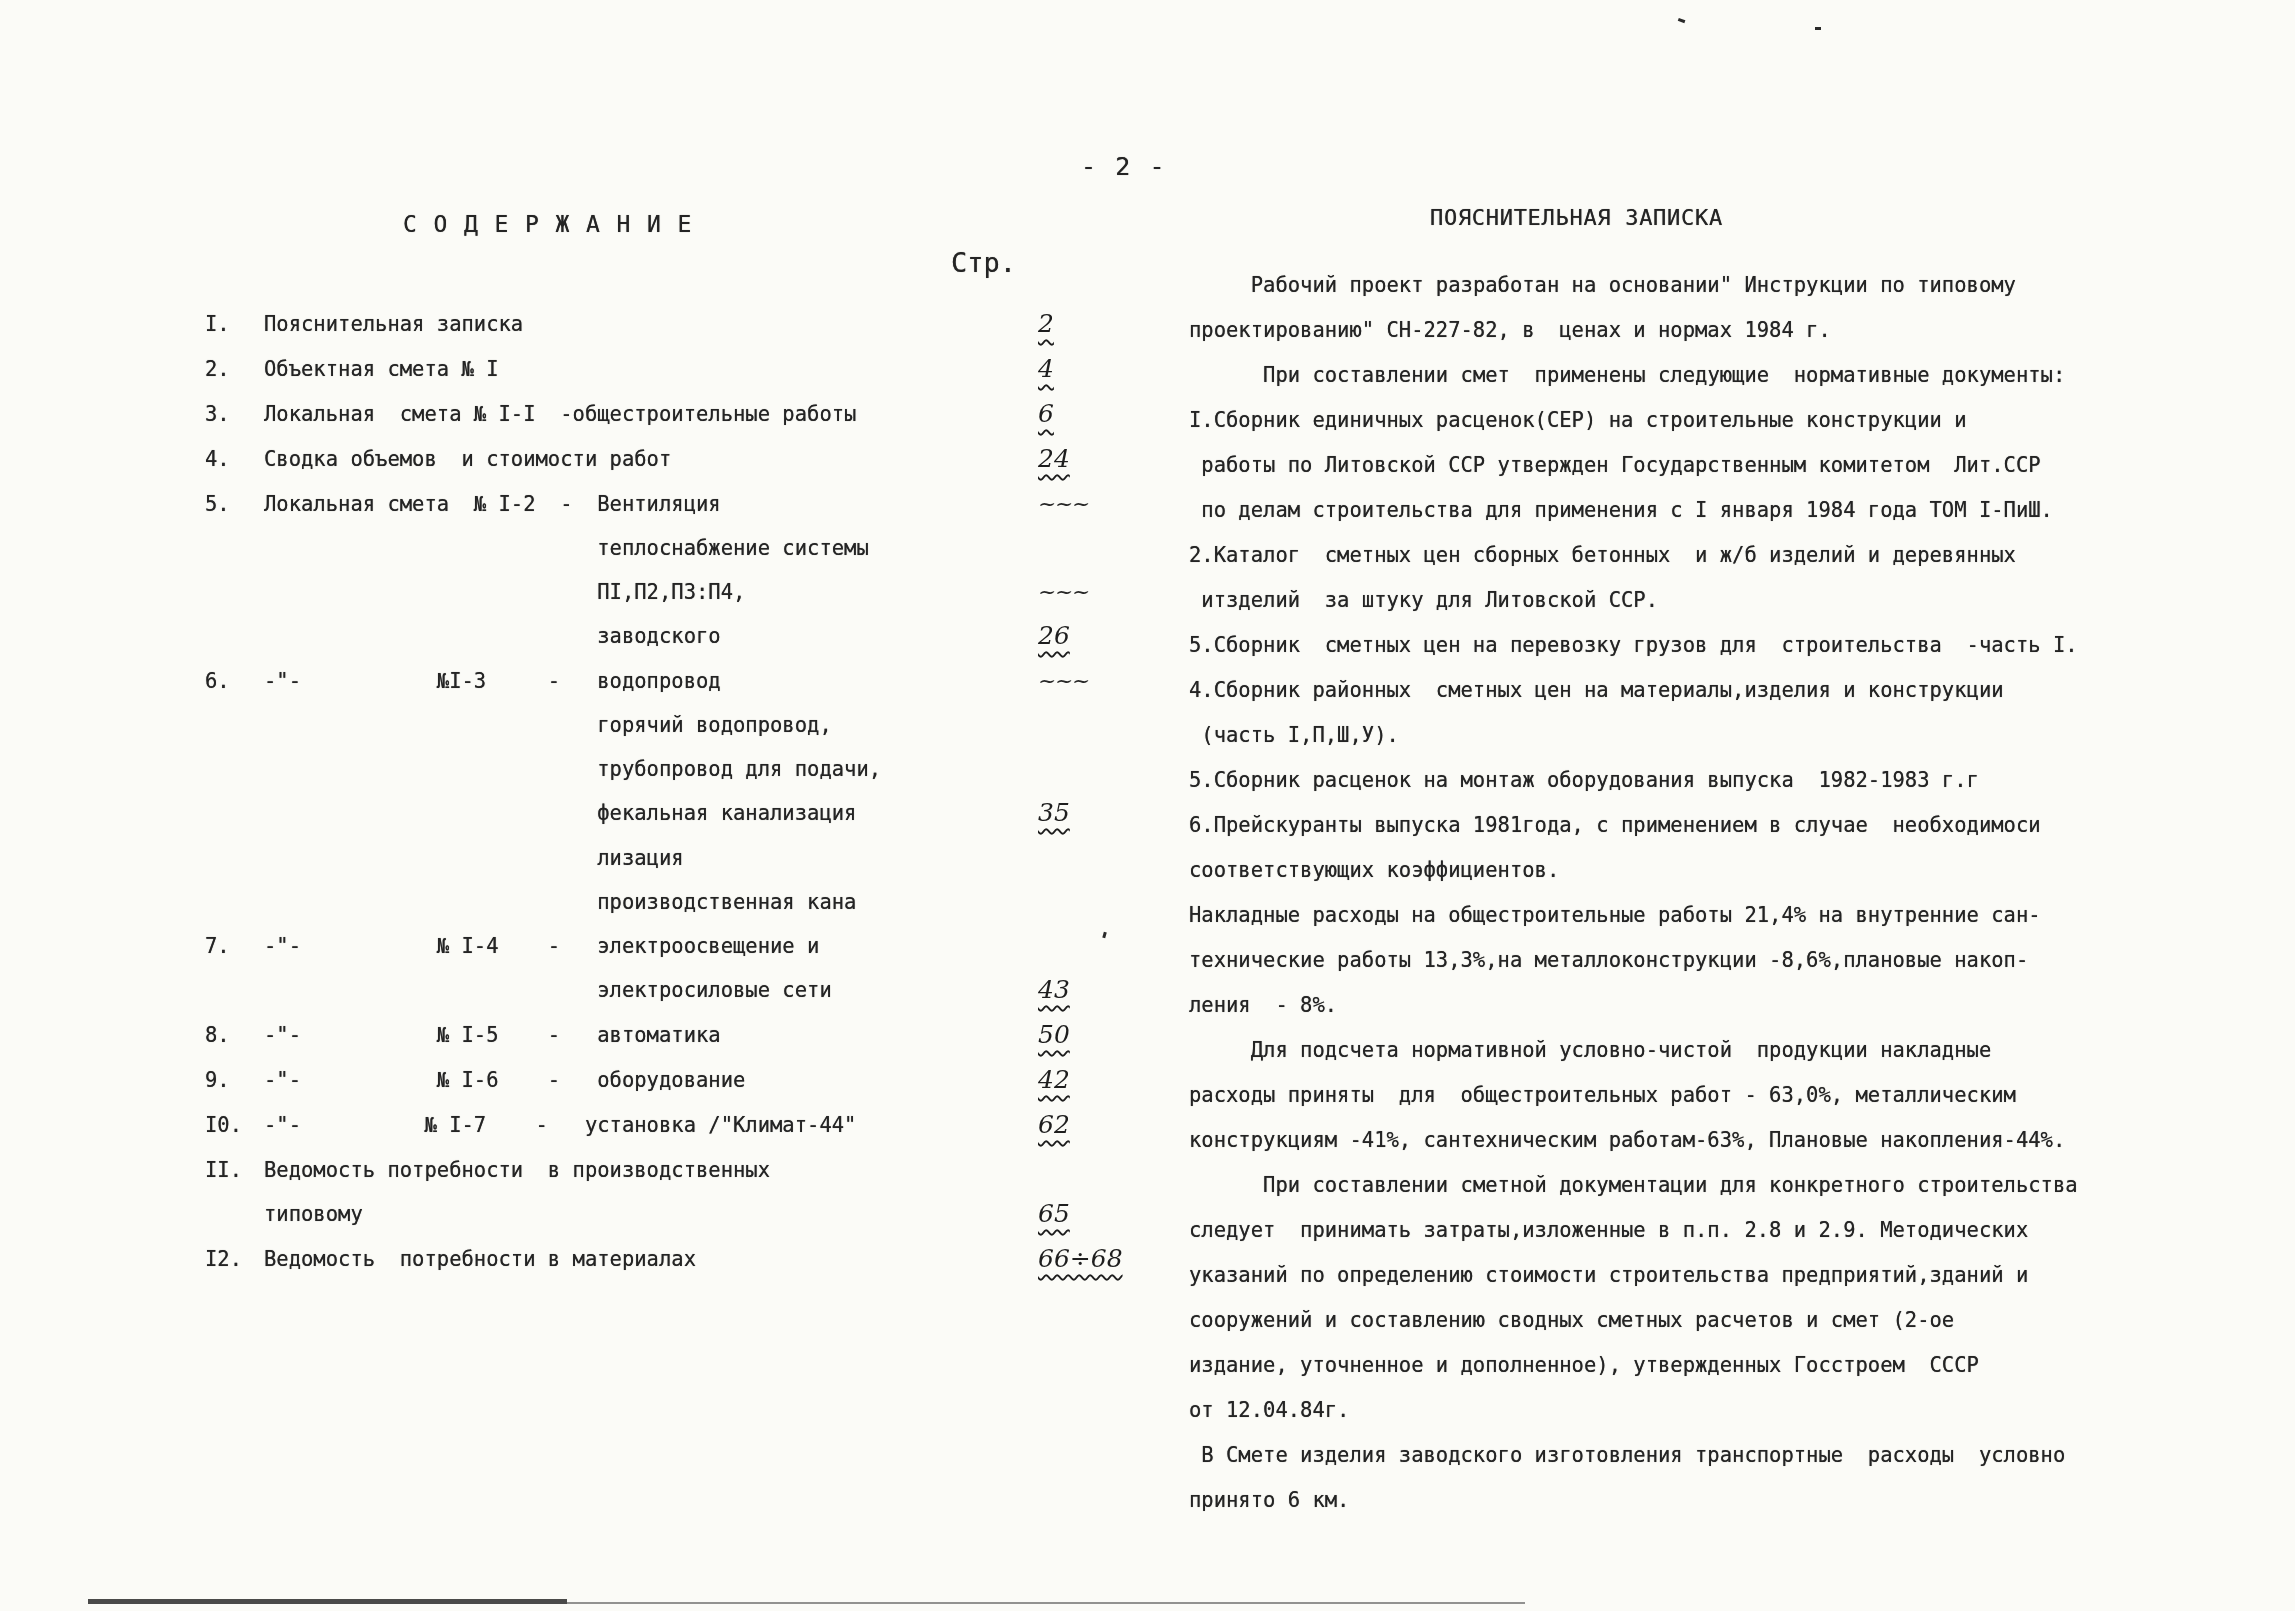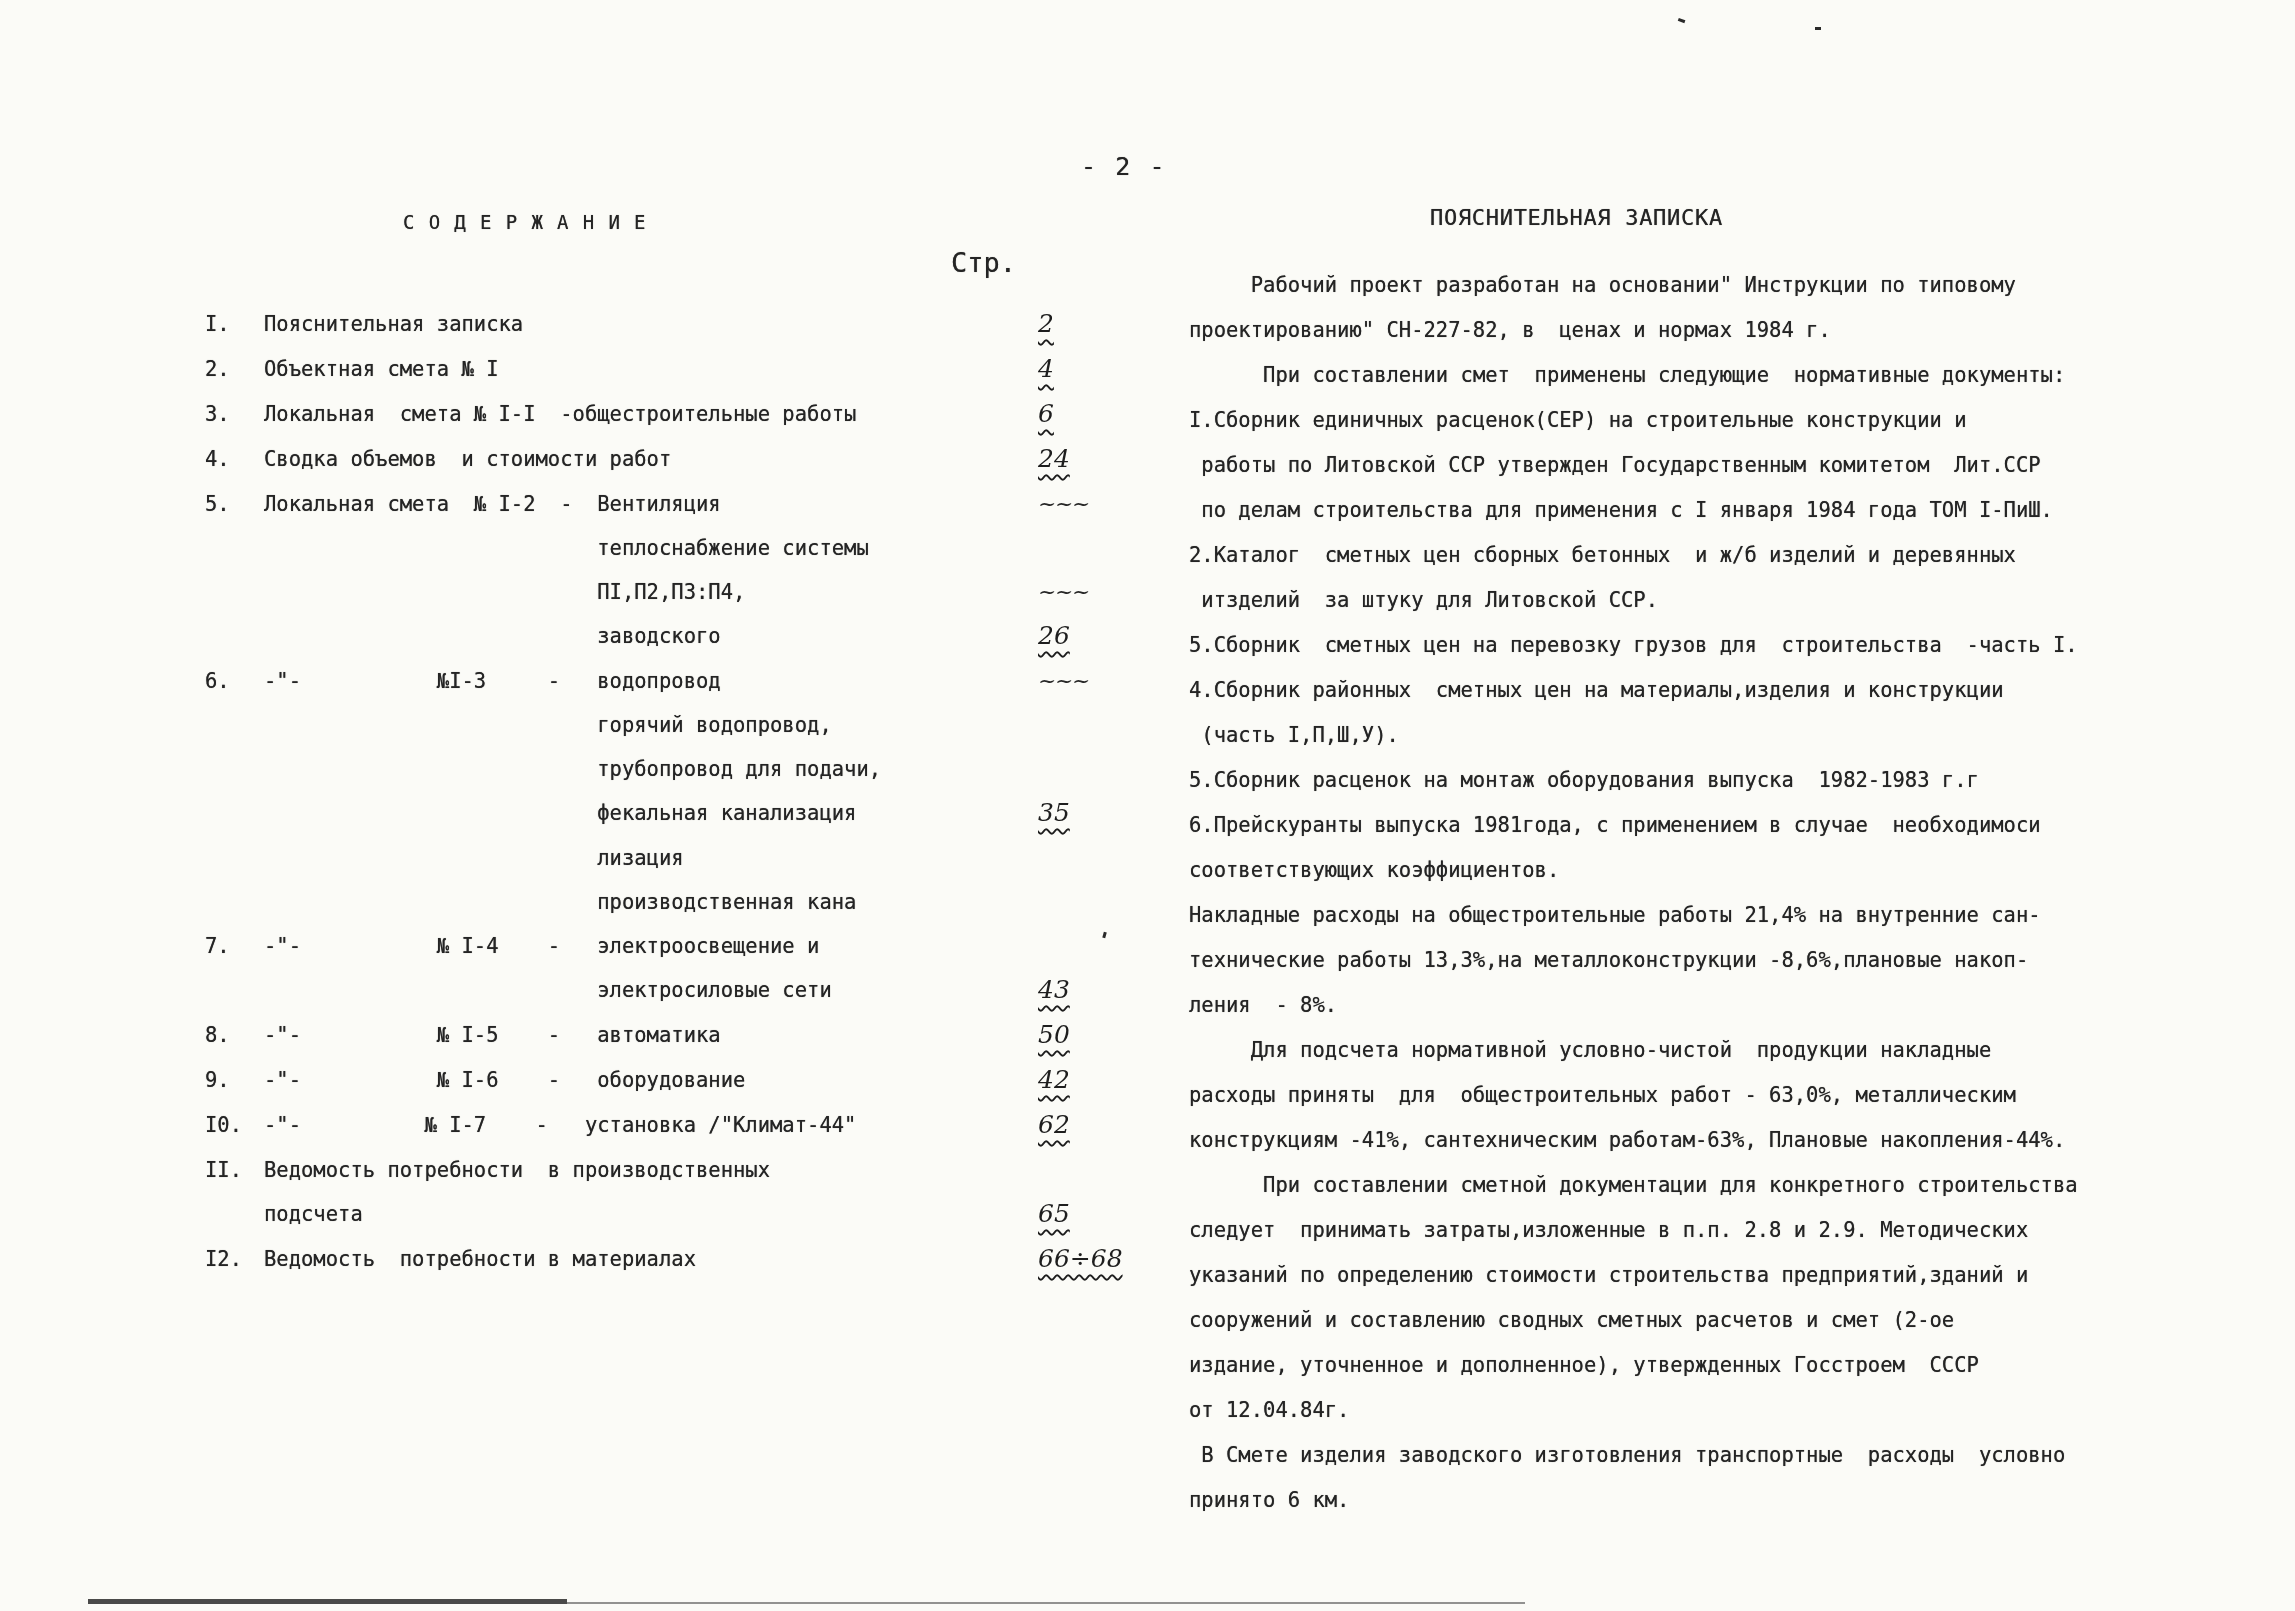--- a/index.html
+++ b/index.html
@@ -25,21 +25,21 @@
     letter-spacing: 2.1px;
   }
 
   
   .toc { position: absolute; left: 205px; top: 205px; width: 979px; }
 
   .toc-title {
     position: absolute;
     left: 198px;
     top: 5.5px;
-    font-size: 19px;
+    font-size: 23px;
     font-weight: normal;
     letter-spacing: 1.4px;
     white-space: pre;
   }
 
   .toc-page-header {
     position: absolute;
     left: 746px;
     top: 42px;
     font-size: 27px;
@@ -130,21 +130,21 @@
         <div class="toc-row"><span class="toc-num"></span><span class="toc-text">                           трубопровод для подачи,</span><span class="toc-page"></span></div>
         <div class="toc-row"><span class="toc-num"></span><span class="toc-text">                           фекальная канализация</span><span class="toc-page"><span class="hw">35</span></span></div>
         <div class="toc-row"><span class="toc-num"></span><span class="toc-text">                           лизация</span><span class="toc-page"></span></div>
         <div class="toc-row"><span class="toc-num"></span><span class="toc-text">                           производственная кана</span><span class="toc-page"></span></div>
         <div class="toc-row"><span class="toc-num">7.</span><span class="toc-text">-"-           № I-4    -   электроосвещение и</span><span class="toc-page"></span></div>
         <div class="toc-row"><span class="toc-num"></span><span class="toc-text">                           электросиловые сети</span><span class="toc-page"><span class="hw">43</span></span></div>
         <div class="toc-row"><span class="toc-num">8.</span><span class="toc-text">-"-           № I-5    -   автоматика</span><span class="toc-page"><span class="hw">50</span></span></div>
         <div class="toc-row"><span class="toc-num">9.</span><span class="toc-text">-"-           № I-6    -   оборудование</span><span class="toc-page"><span class="hw">42</span></span></div>
         <div class="toc-row"><span class="toc-num">I0.</span><span class="toc-text">-"-          № I-7    -   установка /"Климат-44"</span><span class="toc-page"><span class="hw">62</span></span></div>
         <div class="toc-row"><span class="toc-num">II.</span><span class="toc-text">Ведомость потребности  в производственных</span><span class="toc-page"></span></div>
-        <div class="toc-row"><span class="toc-num"></span><span class="toc-text">подсчета</span><span class="toc-page"><span class="hw">65</span></span></div>
+        <div class="toc-row"><span class="toc-num"></span><span class="toc-text">типовому</span><span class="toc-page"><span class="hw">65</span></span></div>
         <div class="toc-row"><span class="toc-num">I2.</span><span class="toc-text">Ведомость  потребности в материалах</span><span class="toc-page"><span class="hw">66÷68</span></span></div>
       </div>
   </section>
 
   <section class="note">
     <h2 class="note-title">ПОЯСНИТЕЛЬНАЯ ЗАПИСКА</h2>
     <div id="note-paragraphs">
         <p class="note-par">     Рабочий проект разработан на основании" Инструкции по типовому
 проектированию" СН-227-82, в  ценах и нормах 1984 г.</p>
         <p class="note-par">      При составлении смет  применены следующие  нормативные документы:</p>

